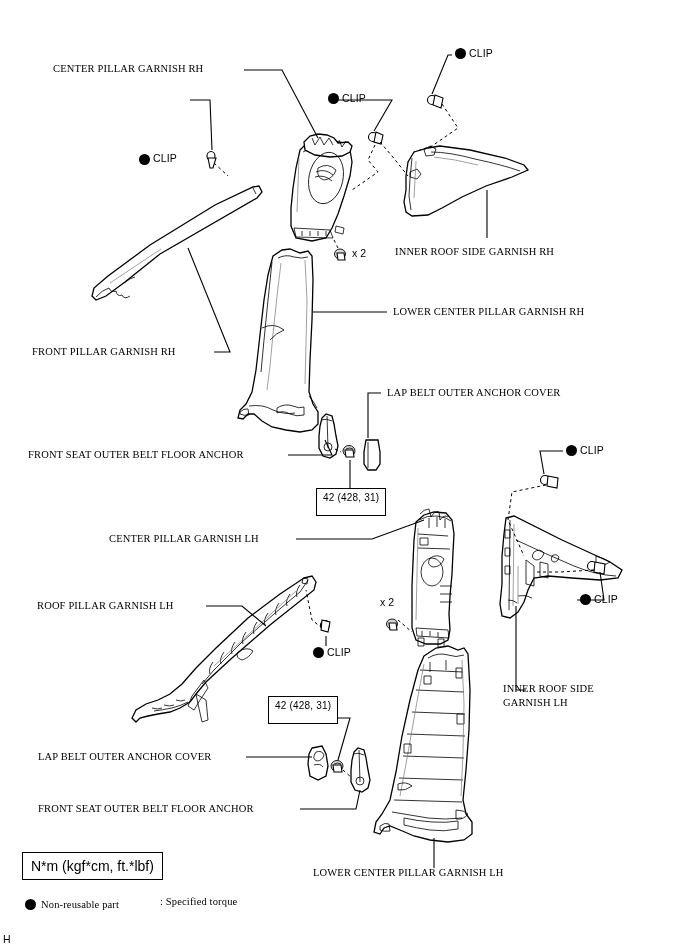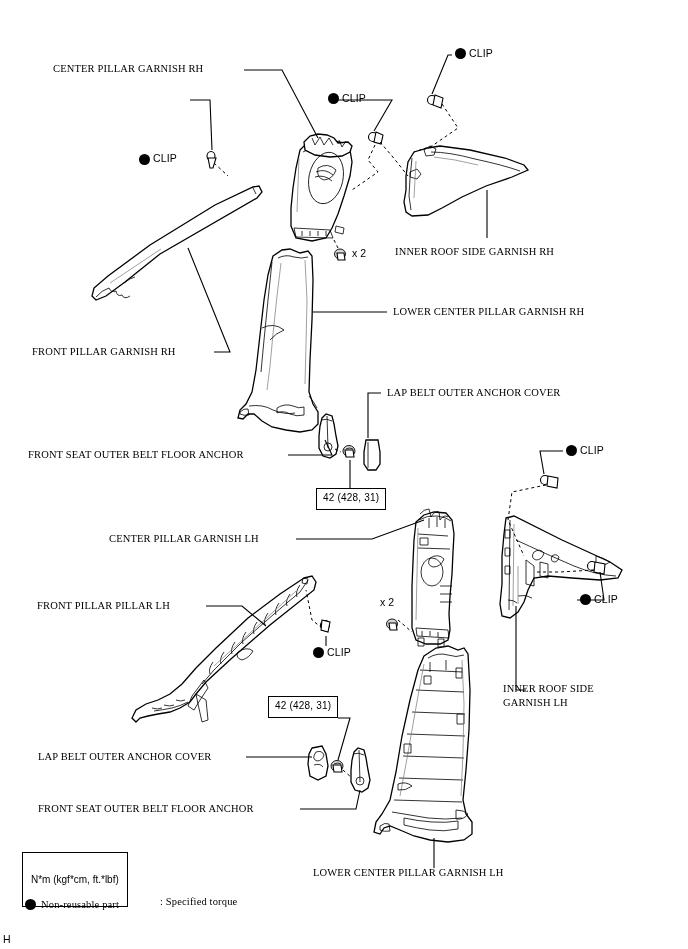--- a/index.html
+++ b/index.html
@@ -37,31 +37,31 @@
     width: 11px;
     height: 11px;
     border-radius: 50%;
     background: #000;
   }
   .torque-box {
     position: absolute;
     border: 1.4px solid #000;
     background: #fff;
     font-size: 10px;
-    padding: 3px 6px 6px 6px;
+    padding: 3px 6px 12px 6px;
     color: #000;
     white-space: nowrap;
     letter-spacing: 0.2px;
   }
   .legend-box {
     position: absolute;
     border: 1.4px solid #000;
     background: #fff;
-    font-size: 10px;
-    padding: 21px 8px;
+    font-size: 14px;
+    padding: 5px 8px;
     color: #000;
     white-space: nowrap;
   }
   .x2 {
     position: absolute;
     font-size: 10.5px;
     color: #000;
     white-space: nowrap;
   }
   .page-mark {
@@ -356,21 +356,21 @@
   <div class="lbl" style="left:393px; top:305px;text-align:right;">LOWER CENTER PILLAR GARNISH RH</div>
 
   <div class="lbl" style="left:32px; top:345px;">FRONT PILLAR GARNISH RH</div>
 
   <div class="lbl" style="left:387px; top:386px;">LAP BELT OUTER ANCHOR COVER</div>
 
   <div class="lbl" style="left:28px; top:448px;">FRONT SEAT OUTER BELT FLOOR ANCHOR</div>
 
   <div class="lbl" style="left:109px; top:532px;text-align:center;">CENTER PILLAR GARNISH LH</div>
 
-  <div class="lbl" style="left:37px; top:599px;">FRONT PILLAR PILLAR LH</div>
+  <div class="lbl" style="left:37px; top:599px;">ROOF PILLAR GARNISH LH</div>
 
   <div class="lbl" style="left:503px; top:682px;">INNER ROOF SIDE</div>
   <div class="lbl" style="left:503px; top:696px;">GARNISH LH</div>
 
   <div class="lbl" style="left:38px; top:750px;">LAP BELT OUTER ANCHOR COVER</div>
 
   <div class="lbl" style="left:38px; top:802px;">FRONT SEAT OUTER BELT FLOOR ANCHOR</div>
 
   <div class="lbl" style="left:313px; top:866px;">LOWER CENTER PILLAR GARNISH LH</div>
 

